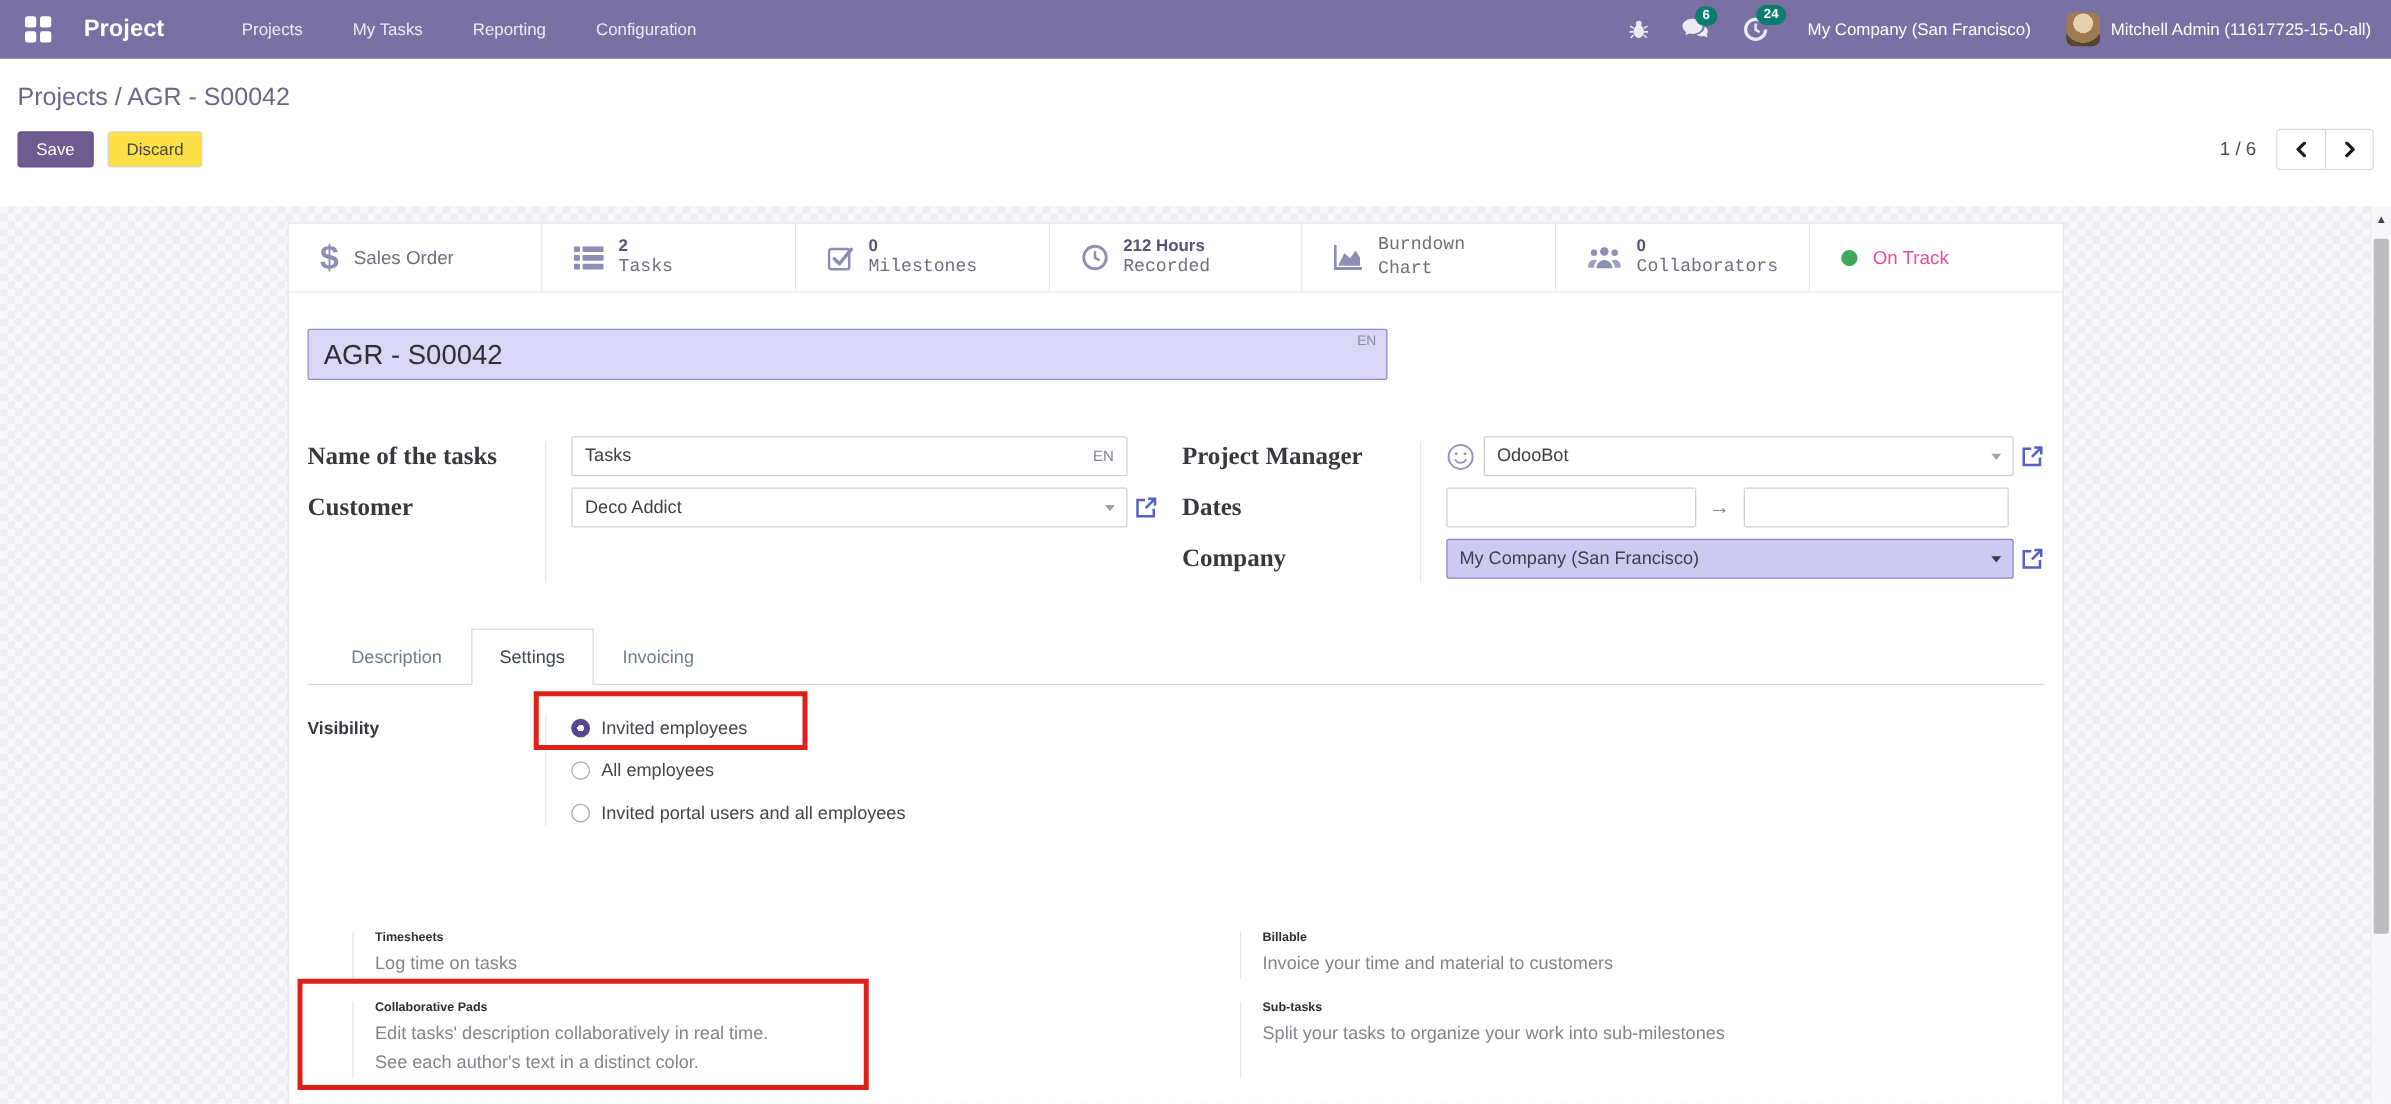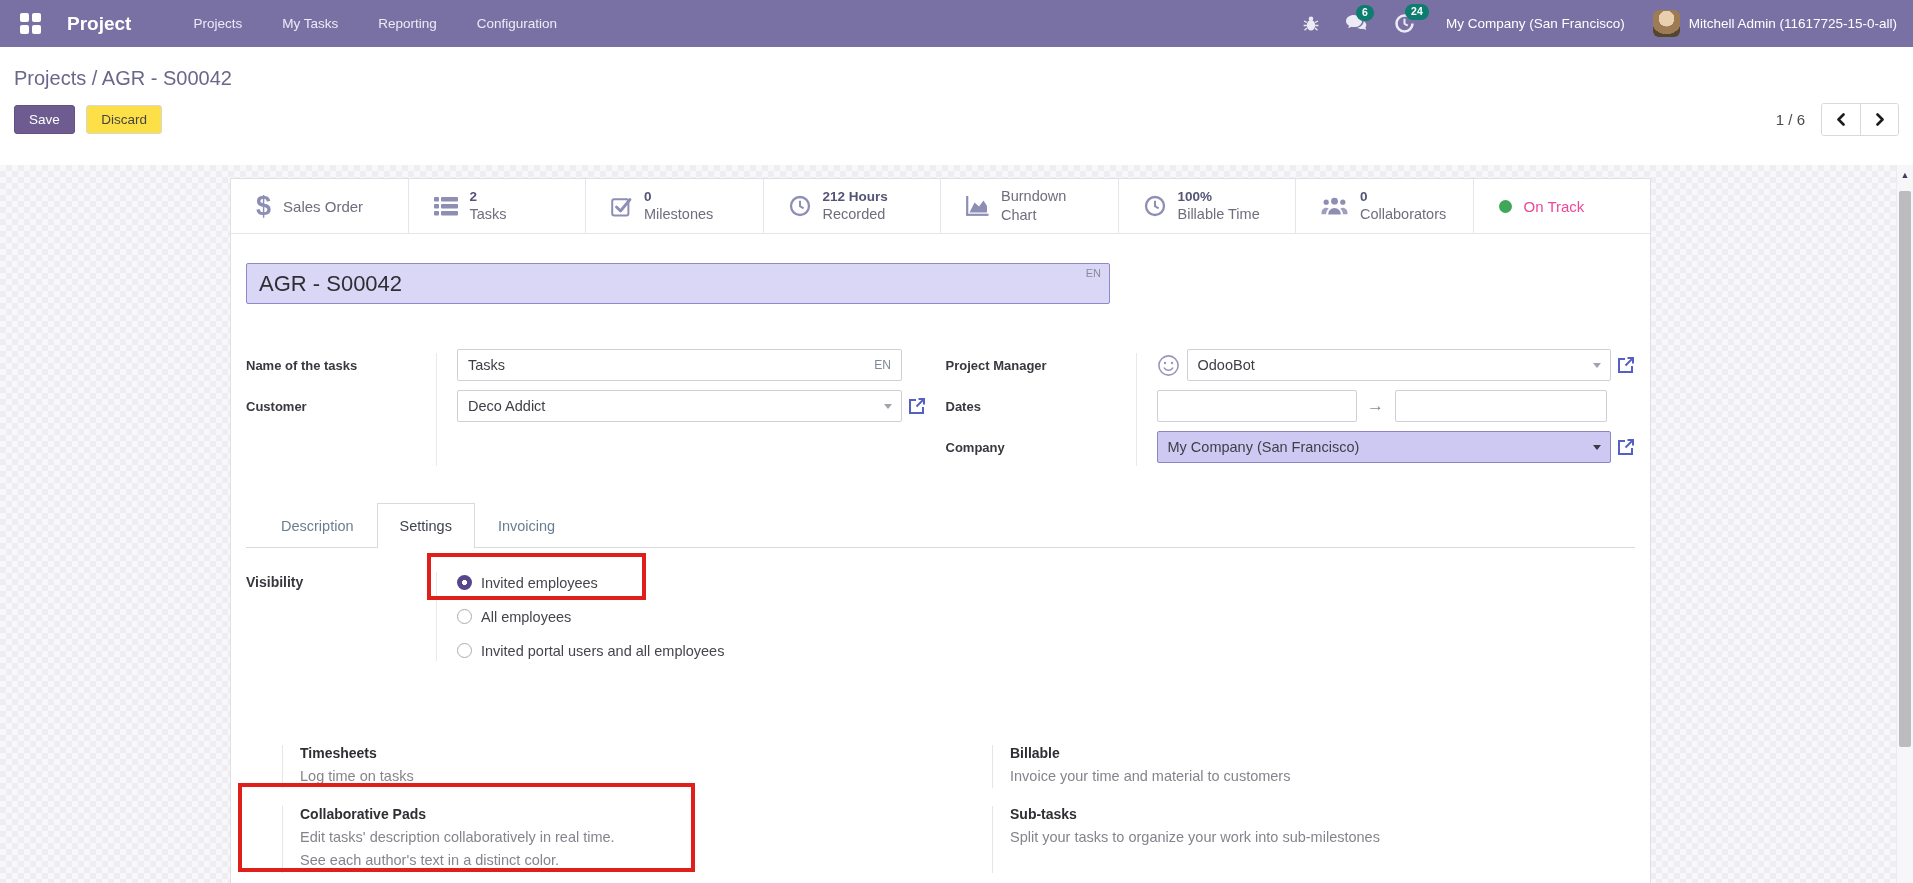--- a/index.html
+++ b/index.html
@@ -51,40 +51,40 @@
 
   
   .stat-row { display:flex; height:55px; border-bottom:1px solid #e6e6ea; }
   .stat-cell { flex:1; display:flex; align-items:center; gap:12px; padding-left:25px;
                border-right:1px solid #e6e6ea; cursor:pointer; background:#fff; }
   .stat-cell:last-child { border-right:none; }
   .stat-icon { color:#8e8eb5; flex:none; display:flex; align-items:center; }
   .dollar-glyph { font-size:27px; font-weight:bold; color:#8e8eb5; line-height:1; }
   .stat-lines { display:flex; flex-direction:column; line-height:1.3; }
   .stat-value { font-size:13.5px; font-weight:bold; color:#545476; }
-  .stat-label { font-size:14.5px; color:#6e6e7d; }
+  .stat-label { font-size:14.5px; color:#6e6e7d;font-family:Liberation Mono, monospace; }
   .stat-single { font-size:15px; color:#6e6e7d; }
   .ontrack-dot { width:13px; height:13px; border-radius:50%; background:#3fa757; flex:none; }
   .ontrack-text { font-size:15px; color:#ec4899;text-align:right; }
 
   .sheet-body { padding:29px 15px 0 15px; }
 
   
   .title-box { position:relative; width:864px; height:41px; background:#dad7f6; border:1px solid #8f89c6;
                border-radius:2px; display:flex; align-items:center; padding:0 12px; cursor:text; }
   .title-text { font-size:22px; color:#2e2e34; }
   .title-lang { position:absolute; top:3px; right:8px; font-size:11px; color:#8a8a99; }
 
   
   .form-grid { display:flex; margin-top:45px; }
   .fcol { width:690px; position:relative; }
   .fcol::before { content:""; position:absolute; left:190px; top:4px; bottom:6px; width:1px; background:#e8e8ed; }
   .fcol.right { margin-left:10px; }
   .frow { display:flex; align-items:center; margin-bottom:9px; min-height:32px; }
-  .flabel { width:190px; font-size:13px; font-weight:bold; color:#38383f; padding-right:10px; }
+  .flabel { width:190px; font-size:20px; font-weight:bold; color:#38383f; padding-right:10px;font-family:Liberation Serif, serif; }
   .ffield { flex:1; display:flex; align-items:center; padding-left:21px; }
   .inputbox { height:32px; border:1px solid #cfcfd6; border-radius:2px; background:#fff; display:flex;
               align-items:center; padding:0 10px; font-size:14.5px; color:#3e3e46; position:relative; cursor:text; }
   .w445 { width:445px; }
   .caret { width:0; height:0; border-left:4.5px solid transparent; border-right:4.5px solid transparent;
            border-top:5px solid #a2a2ad; position:absolute; right:9px; top:13px; }
   .combo-company { background:#cdc9f2; border-color:#8b85c5; }
   .combo-company .caret { border-top-color:#3a3a42; }
   .lang-inline { margin-left:auto; font-size:12px; color:#7d8793; }
   .ext-link { margin-left:6px; cursor:pointer; display:flex; align-items:center; }
@@ -110,21 +110,21 @@
   .radio { width:15px; height:15px; border-radius:50%; border:1px solid #ababb3; background:#fff; flex:none; }
   .radio.sel { border:none; background:radial-gradient(circle, #fff 0 2.6px, #57478a 2.7px); }
 
   .toggles { display:grid; grid-template-columns:710px 710px; row-gap:18px; margin-top:84px; padding-bottom:20px; }
   .toggle { display:flex; }
   .tg-check { width:36px; padding-top:2px; }
   .checkbox { width:14px; height:14px; background:#6e5c93; border-radius:3px; position:relative; cursor:pointer; }
   .checkbox::after { content:""; position:absolute; left:4.5px; top:1.5px; width:4px; height:8px;
                      border:solid #fff; border-width:0 2px 2px 0; transform:rotate(40deg); }
   .tg-body { border-left:1px solid #e4e4e9; padding-left:17px; }
-  .tg-title { font-size:14px; font-weight:bold; color:#2e2e33; margin-bottom:4px; cursor:pointer; }
+  .tg-title { font-size:10px; font-weight:bold; color:#2e2e33; margin-bottom:4px; cursor:pointer; }
   .tg-desc { font-size:14.5px; color:#84848c; line-height:1.6; }
   .tg-desc:empty { display:none; }
 
   
   .annotation { position:absolute; border:4px solid #e11f1a; z-index:50; pointer-events:none; }
   #anno-visibility { left:427px; top:553px; width:219px; height:47px; }
   #anno-pads { left:238px; top:783px; width:457px; height:89px; }
 
   
   .scrollbar { position:absolute; top:0; right:0; width:17px; height:100%;
@@ -264,32 +264,20 @@
               <path d="M3.5 16.5 L8.5 6.5 l4.5 4 L17.5 4.5 l3.5 5.5 v6.5 z" fill="#8e8eb5"></path>
             </svg>
         </span>
         <span class="stat-lines">
           <span class="stat-label">Burndown</span>
           <span class="stat-label">Chart</span>
         </span>
       </div>
       <div class="stat-cell">
         <span class="stat-icon">
-          <svg width="22" height="22" viewBox="0 0 22 22" fill="none" stroke="#8e8eb5">
-              <circle cx="11" cy="11" r="9" stroke-width="2.3"></circle>
-              <path d="M11 5.8v5.4l3.6 2.1" stroke-width="2"></path>
-            </svg>
-        </span>
-        <span class="stat-lines">
-          <span class="stat-value">100%</span>
-          <span class="stat-label">Billable Time</span>
-        </span>
-      </div>
-      <div class="stat-cell">
-        <span class="stat-icon">
           <svg width="27" height="19" viewBox="0 0 27 19" fill="#8e8eb5">
               <circle cx="13.5" cy="4.2" r="3.4"></circle>
               <path d="M7.2 17.5c0-3.6 2.8-6.5 6.3-6.5s6.3 2.9 6.3 6.5z"></path>
               <circle cx="5.2" cy="5.2" r="2.6"></circle>
               <path d="M0.5 16c0-2.9 2.1-5.2 4.7-5.2 .9 0 1.8.3 2.5.8-1.5 1.4-2.5 3.4-2.7 5.6H0.5z" opacity="0.85"></path>
               <circle cx="21.8" cy="5.2" r="2.6"></circle>
               <path d="M26.5 16c0-2.9-2.1-5.2-4.7-5.2-.9 0-1.8.3-2.5.8 1.5 1.4 2.5 3.4 2.7 5.6h4.5z" opacity="0.85"></path>
             </svg>
         </span>
         <span class="stat-lines">

